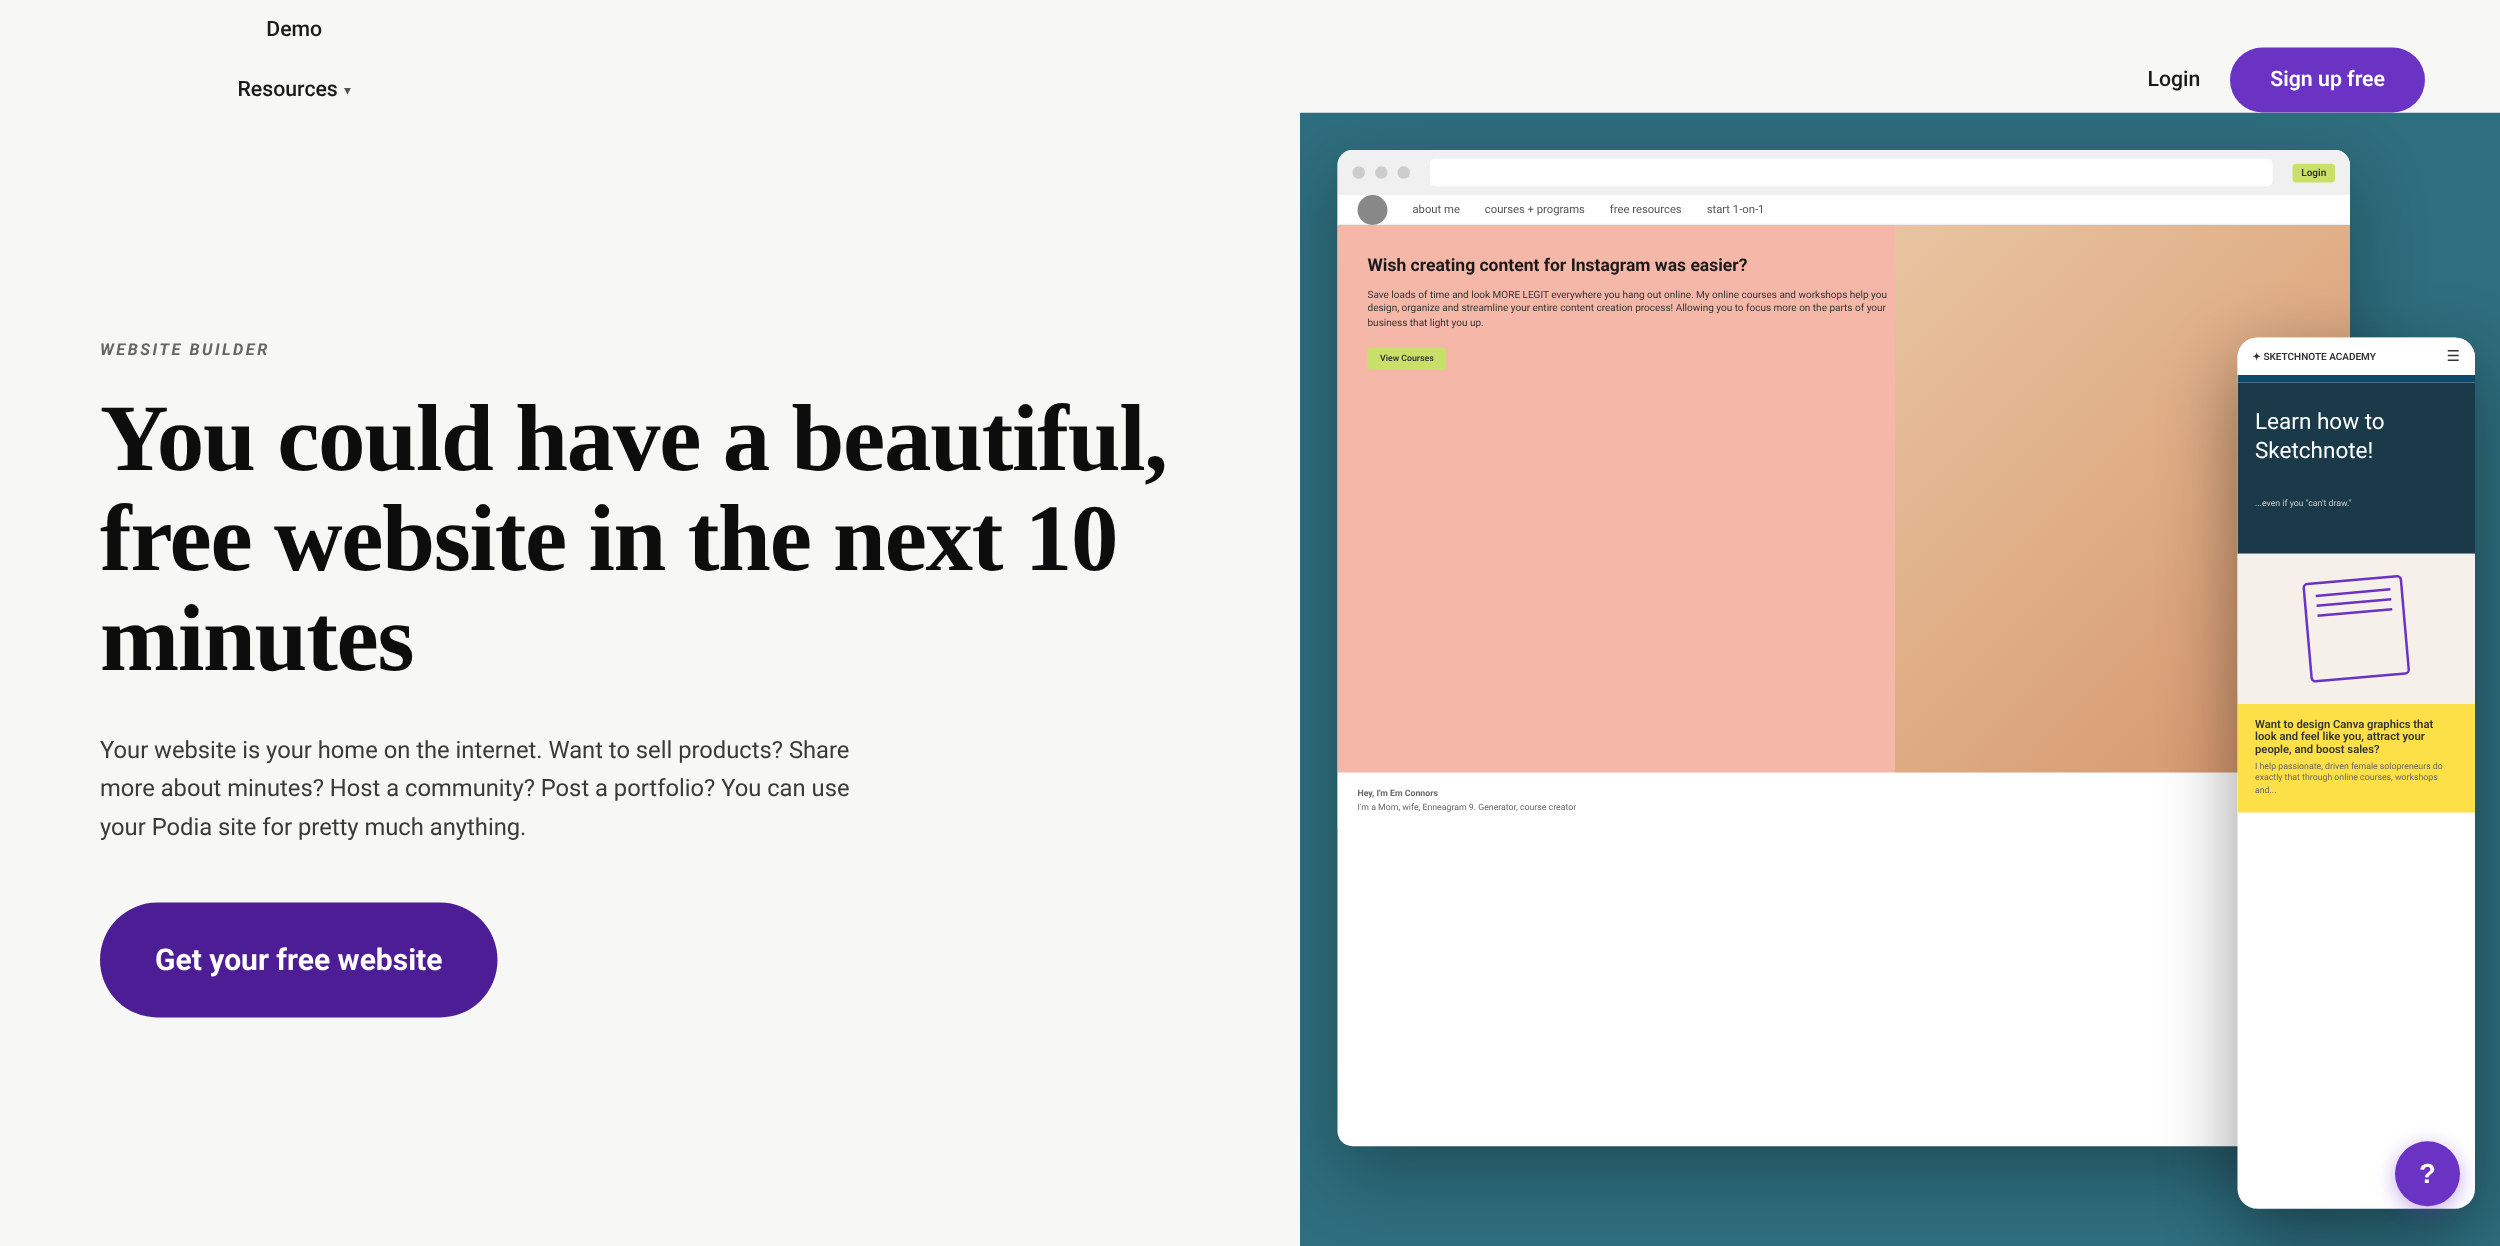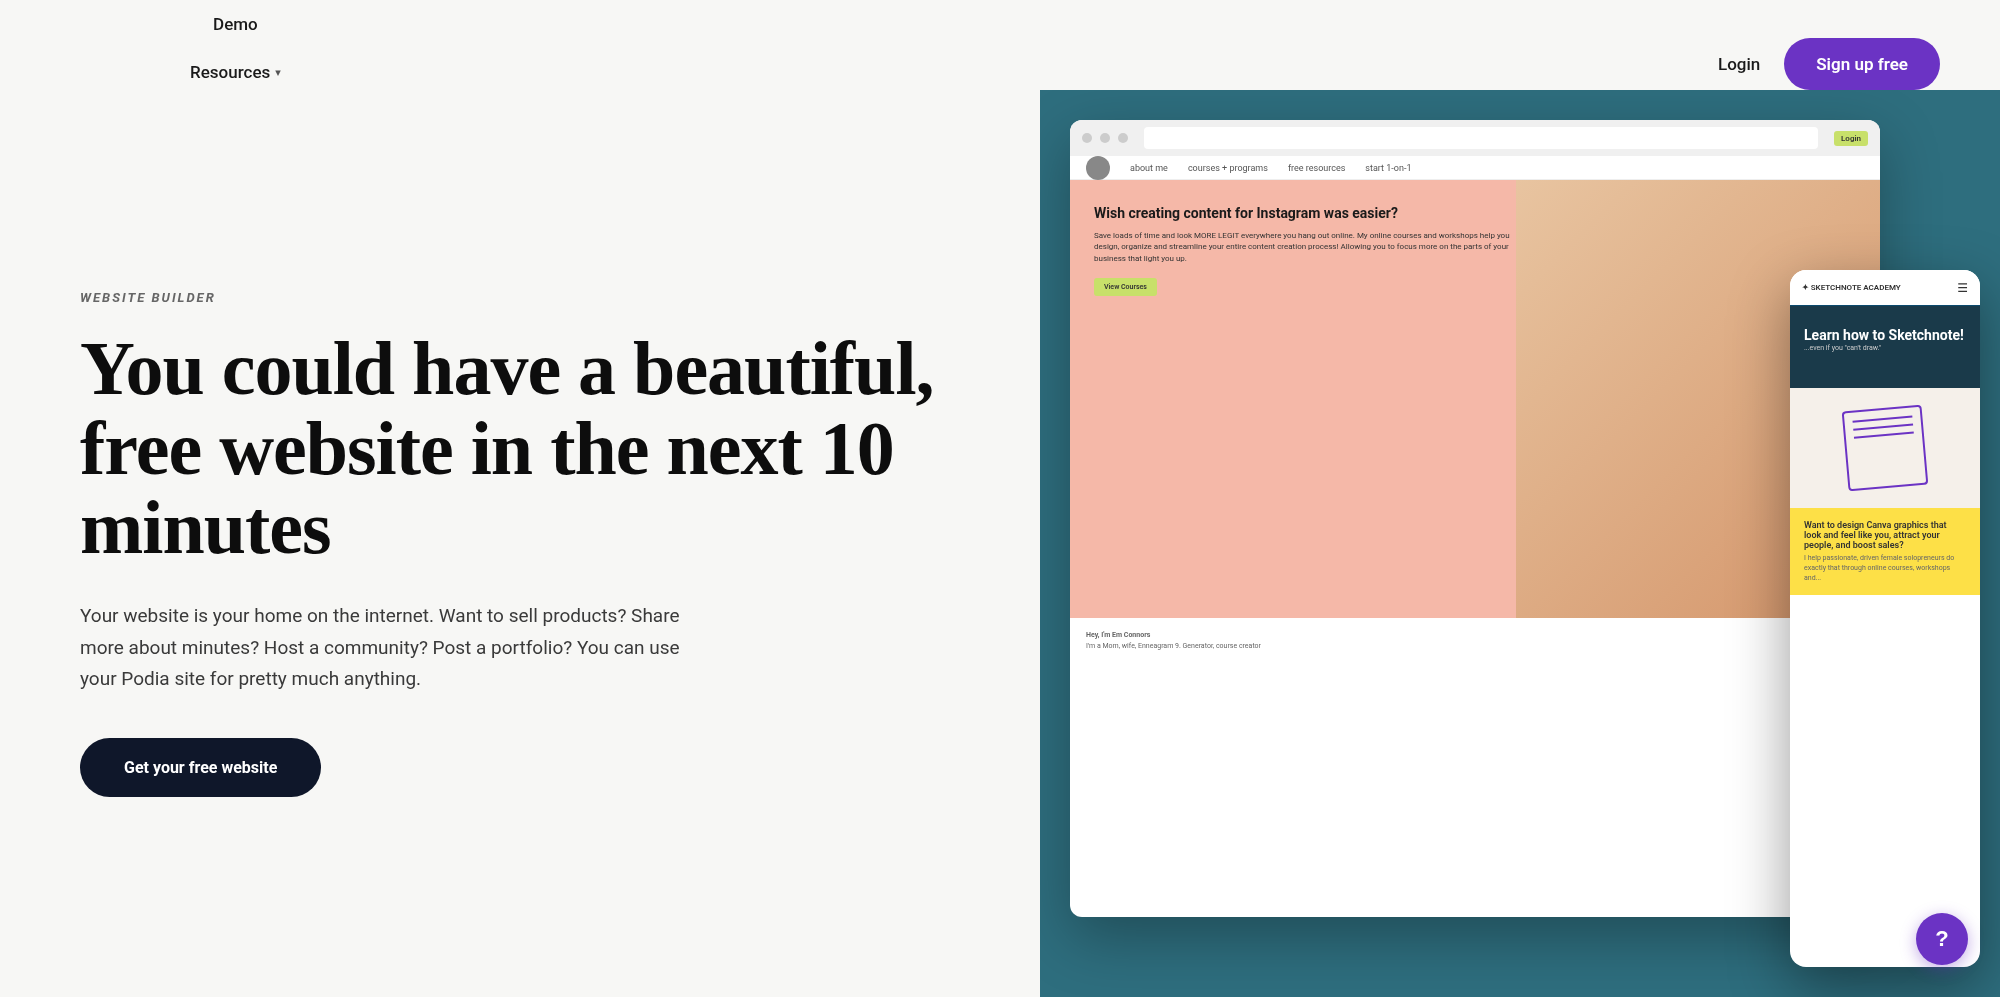--- a/index.html
+++ b/index.html
@@ -134,26 +134,26 @@
       font-size: 19px;
       line-height: 1.65;
       color: #3a3a3a;
       max-width: 600px;
       margin-bottom: 44px;
       font-weight: 400;
     }
 
     .cta-btn {
       display: inline-block;
-      background-color: #0f172a;
+      background-color: #4c1d95;
       color: white;
       border: none;
       border-radius: 50px;
-      padding: 20px 44px;
-      font-size: 16px;
+      padding: 32px 44px;
+      font-size: 24px;
       font-weight: 700;
       cursor: pointer;
       text-decoration: none;
       width: fit-content;
     }
 
     
     .hero-right {
       flex: 0 0 48%;
       background-color: #2e6e7e;
@@ -308,21 +308,21 @@
       background: white;
       border-radius: 16px;
       box-shadow: 0 20px 60px rgba(0,0,0,0.4);
       overflow: hidden;
       top: 180px;
     }
 
     .device-phone-nav {
       background: white;
       height: 36px;
-      border-bottom: 1px solid #0c4a6e;
+      border-bottom: 6px solid #0c4a6e;
       display: flex;
       align-items: center;
       justify-content: space-between;
       padding: 0 12px;
     }
 
     .device-phone-logo {
       font-size: 8px;
       font-weight: 600;
       color: #333;
@@ -333,24 +333,24 @@
       color: #333;
     }
 
     .device-phone-hero {
       background: #1a3a4a;
       padding: 20px 14px;
       color: white;
     }
 
     .device-phone-title {
-      font-size: 14px;
-      font-weight: 700;
+      font-size: 18px;
+      font-weight: 400;
       line-height: 1.3;
-      margin-bottom: 0;
+      margin-bottom: 26px;
     }
 
     .device-phone-subtitle {
       font-size: 7px;
       line-height: 1.4;
       color: #ccc;
       margin-bottom: 14px;
     }
 
     .device-phone-image-area {

